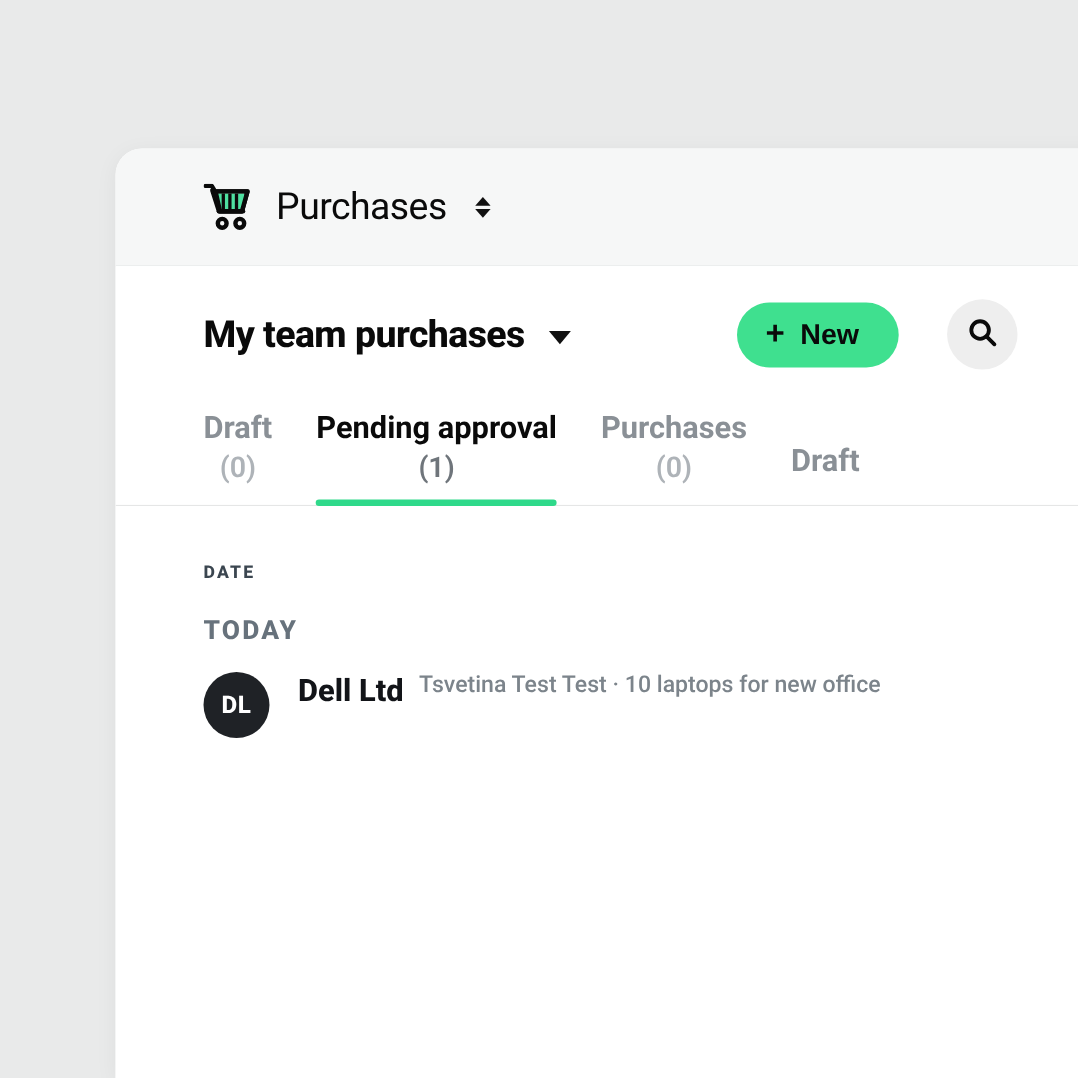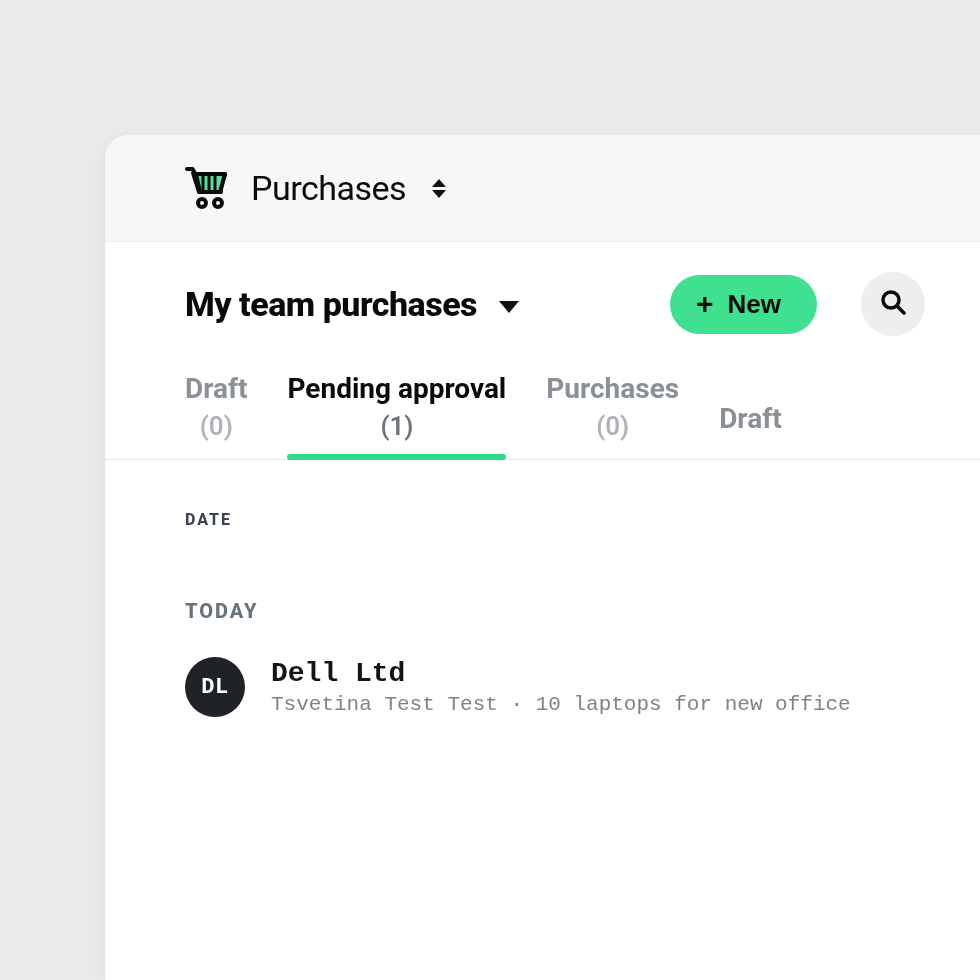--- a/index.html
+++ b/index.html
@@ -149,49 +149,48 @@
       min-height: 520px;
     }
     .col-header {
       font-size: 16px;
       font-weight: 800;
       letter-spacing: 2px;
       color: #3b4650;
       text-transform: uppercase;
     }
     .group-label {
-      margin-top: 70px;
-      font-size: 20px;
+      margin-top: 30px;
+      font-size: 24px;
       font-weight: 800;
       letter-spacing: 2px;
       color: #67727c;
       text-transform: uppercase;
     }
     .row {
       display: flex;
-      align-items: center;
+      align-items: flex-start;
       gap: 26px;
-      margin-top: 34px;
-      cursor: pointer;
-      font-family: Liberation Mono, monospace;
+      margin-top: 24px;
+      cursor: pointer;
     }
     .avatar {
       width: 60px; height: 60px;
       border-radius: 50%;
       background: #1f2226;
       color: #fff;
       display: flex;
       align-items: center;
       justify-content: center;
       font-weight: 800;
       font-size: 22px;
       flex-shrink: 0;
       letter-spacing: 0.5px;
     }
-    .row-main { display: flex; flex-direction: column; gap: 4px; }
+    .row-main { display: flex; gap: 14px; }
     .row-title { font-size: 28px; font-weight: 800; color: #121418; }
     .row-sub { font-size: 21px; font-weight: 500; color: #7c848b; }
   </style>
 </head>
 <body>
 
 <div class="window">
 
   <div class="topbar">
     <span class="cart-icon">

